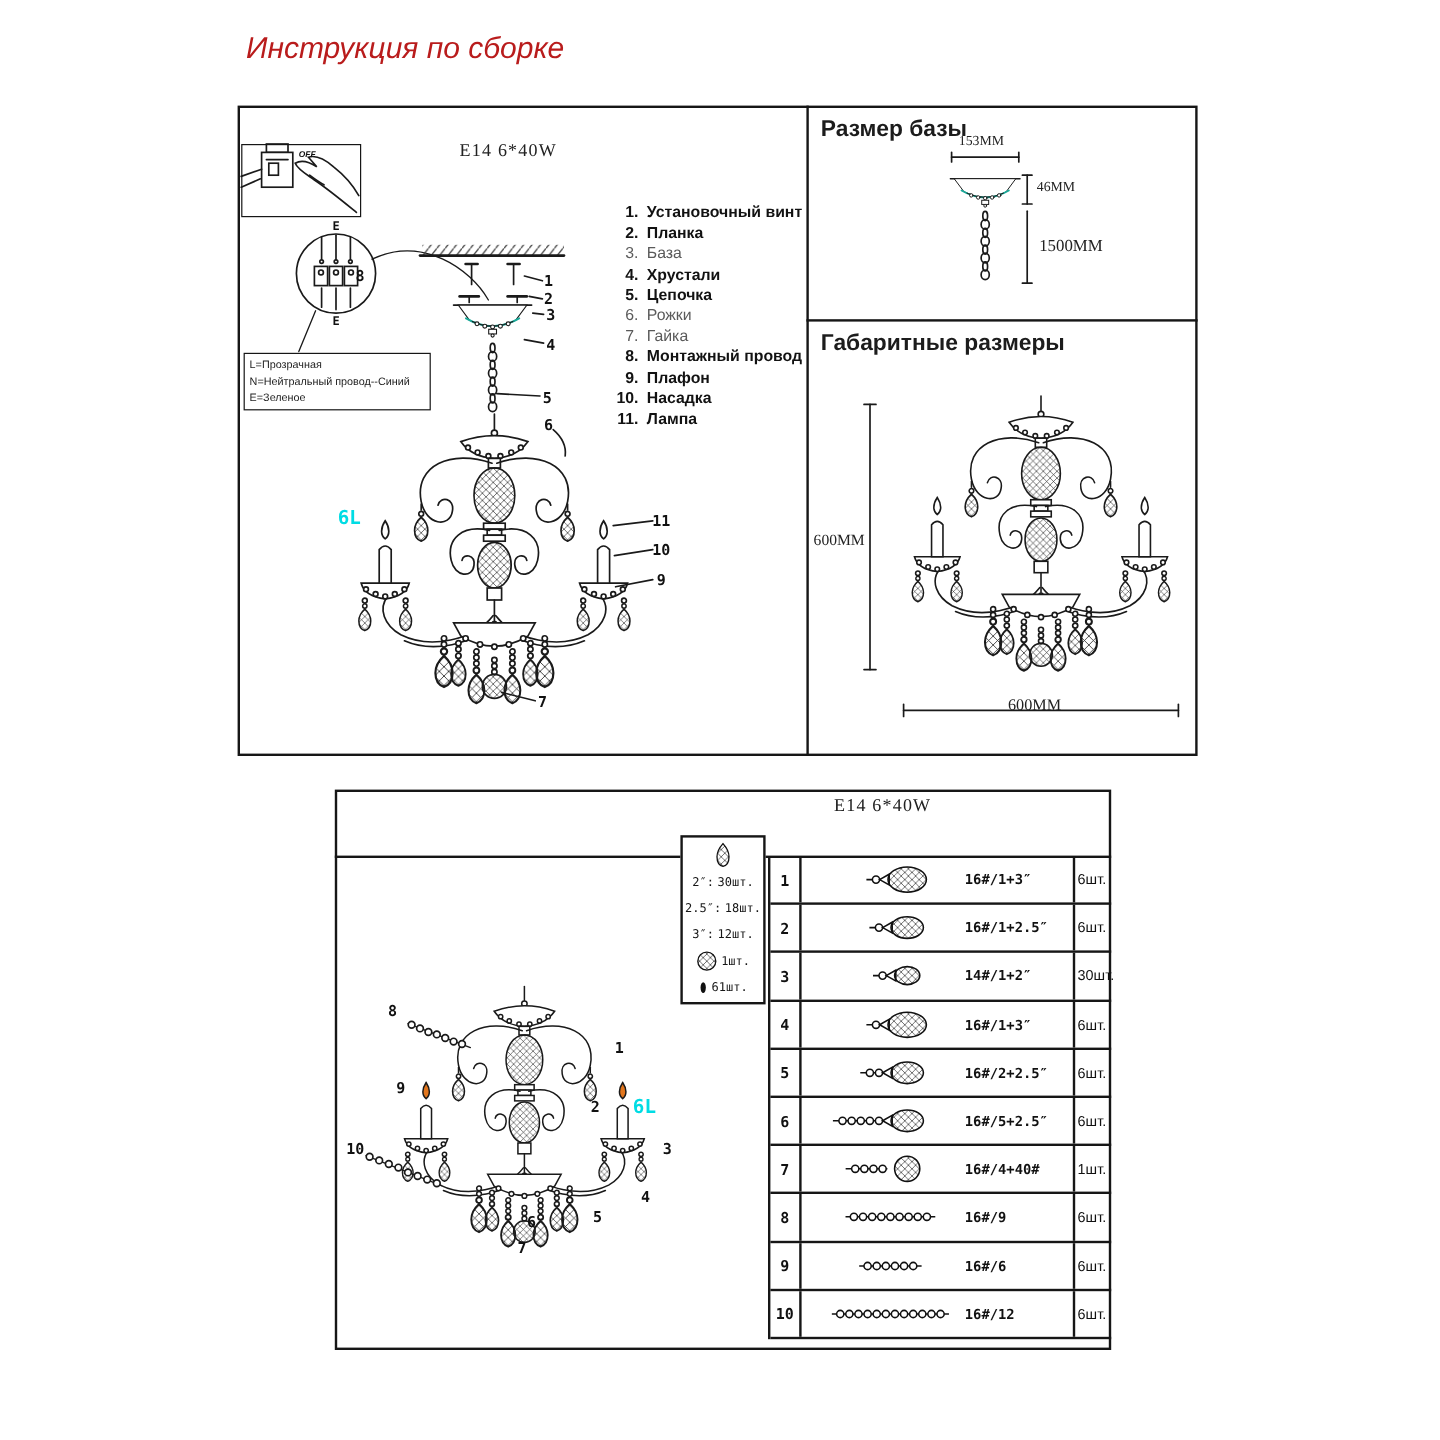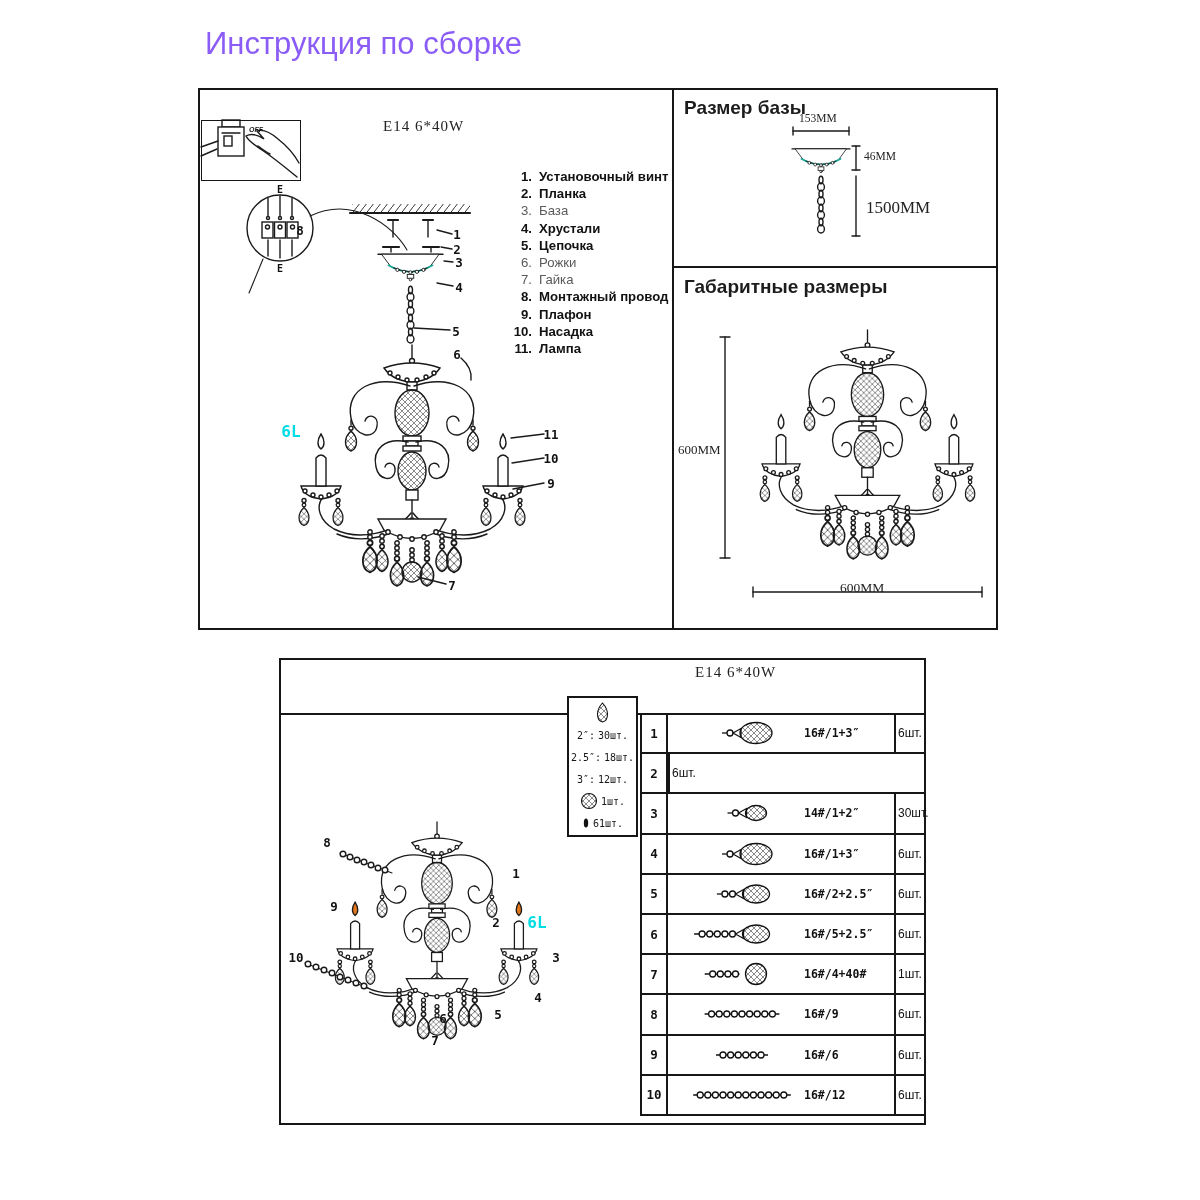--- a/index.html
+++ b/index.html
@@ -6,21 +6,21 @@
   #page{position:relative;width:1200px;height:1200px;background:#fff;overflow:hidden;
         font-family:"Liberation Sans",sans-serif;color:#111;}
   .abs{position:absolute;}
   .mono{font-family:Liberation Serif, serif;}
   
   .box{position:absolute;border:2px solid #161616;box-sizing:border-box;background:transparent;}
   .thinbox{position:absolute;border:1.5px solid #161616;box-sizing:border-box;}
   .vline{position:absolute;border-left:2px solid #161616;width:0;}
   .hline{position:absolute;border-top:2px solid #161616;height:0;}
   
-  .doc-title{left:205px;top:26px;font-size:31px;color:#8b5cf6;}
+  .doc-title{left:205px;top:26px;font-size:25px;color:#b91c1c;font-style:italic;}
   .panel-title{font-size:19px;font-weight:600;color:#1c1c1c;}
   .lamp-spec{font-size:15px;letter-spacing:1px;color:#222;}
   .dim{font-size:11.5px;color:#222;}
   .co{font-family:"DejaVu Sans Mono",monospace;font-size:12.5px;font-weight:bold;color:#111;
       transform:translate(-50%,-50%);white-space:nowrap;}
   .cyan{color:var(--cyan,#00DCE4);font-size:16px;}
   
   #parts-list{left:506px;top:169px;width:185px;}
   .part{display:flex;height:17.2px;line-height:16px;font-size:13.2px;font-weight:bold;color:#121212;}
   .part .pnum{width:26px;text-align:right;margin-right:7px;flex:none;}
@@ -307,20 +307,25 @@
   <div class="hline z2" style="left:279px;top:713px;width:647px;"></div>
 
   <div class="abs doc-title">Инструкция по сборке</div>
 
   <div class="abs lamp-spec mono z2" style="left:383px;top:118px;">E14  6*40W</div>
   <div class="abs off-label z2" style="left:249px;top:126px;">OFF</div>
   <div class="abs term-label z2" style="left:280px;top:189px;">E</div>
   <div class="abs term-label z2" style="left:280px;top:268px;">E</div>
   <div class="abs co z2" style="left:300px;top:230px;">8</div>
 
+  <div id="legend-box" class="thinbox z2">
+    <div>L=Прозрачная</div>
+    <div>N=Нейтральный провод--Синий</div>
+    <div>E=Зеленое</div>
+  </div>
 
   <div id="parts-list" class="abs z2">
       <div class="part">
         <span class="pnum">1.</span>
         <span class="plabel">Установочный винт</span>
       </div>
       <div class="part">
         <span class="pnum">2.</span>
         <span class="plabel">Планка</span>
       </div>
@@ -370,21 +375,21 @@
   <span class="abs co z2" style="left:457px;top:354px;">6</span>
   <span class="abs co z2" style="left:551px;top:434px;">11</span>
   <span class="abs co z2" style="left:551px;top:458px;">10</span>
   <span class="abs co z2" style="left:551px;top:483px;">9</span>
   <span class="abs co z2" style="left:452px;top:585px;">7</span>
   <span class="abs co cyan z2" style="left:291px;top:431px;">6L</span>
 
   <div class="abs panel-title z2" style="left:684px;top:97px;">Размер базы</div>
   <div class="abs dim mono z2" style="left:799px;top:112px;">153MM</div>
   <div class="abs dim mono z2" style="left:864px;top:150px;">46MM</div>
-  <div class="abs dim mono z2" style="left:866px;top:198px;font-size:17px;">1500MM</div>
+  <div class="abs dim mono z2" style="left:866px;top:198px;font-size:14px;">1500MM</div>
 
   <div class="abs panel-title z2" style="left:684px;top:276px;">Габаритные размеры</div>
   <div class="abs dim mono z2" style="left:678px;top:442px;font-size:13px;">600MM</div>
   <div class="abs dim mono z2" style="left:840px;top:580px;font-size:13.5px;">600MM</div>
 
   <div class="abs lamp-spec mono z2" style="left:695px;top:664px;">E14  6*40W</div>
   <div id="summary-box" class="abs">
       <div class="sline icon-only">
         <svg class="sico" width="15" height="21" viewBox="0 0 15 21">
           <path d="M7.5,1 Q12.5,6.5 12.5,12 Q12.5,19 7.5,20 Q2.5,19 2.5,12 Q2.5,6.5 7.5,1 Z" fill="url(#xh)" stroke-width="1.1"></path>
@@ -424,20 +429,29 @@
             <circle cx="48" cy="18" r="3" class="rwh"></circle>
             <path class="rwh" d="M51,18 L59,13.5 L59,22.5 Z"></path>
             <ellipse cx="74" cy="18" rx="16" ry="10.5" class="rxh"></ellipse>
           </svg>
           <span class="csize">16#/1+3″</span>
         </div>
         <div class="cqty">6шт.</div>
       </div>
       <div class="trow">
         <div class="cnum">2</div>
+        <div class="citem">
+          <svg class="rowsvg" width="120" height="36" viewBox="0 0 120 36">
+            <line x1="42.5" y1="18" x2="54.5" y2="18"></line>
+            <circle cx="50.5" cy="18" r="3" class="rwh"></circle>
+            <path class="rwh" d="M53.5,18 L61.5,13.5 L61.5,22.5 Z"></path>
+            <ellipse cx="74" cy="18" rx="13.5" ry="9" class="rxh"></ellipse>
+          </svg>
+          <span class="csize">16#/1+2.5″</span>
+        </div>
         <div class="cqty">6шт.</div>
       </div>
       <div class="trow">
         <div class="cnum">3</div>
         <div class="citem">
           <svg class="rowsvg" width="120" height="36" viewBox="0 0 120 36">
             <line x1="45.5" y1="18" x2="57.5" y2="18"></line>
             <circle cx="53.5" cy="18" r="3" class="rwh"></circle>
             <path class="rwh" d="M56.5,18 L64.5,13.5 L64.5,22.5 Z"></path>
             <ellipse cx="74" cy="18" rx="10.5" ry="7.5" class="rxh"></ellipse>

